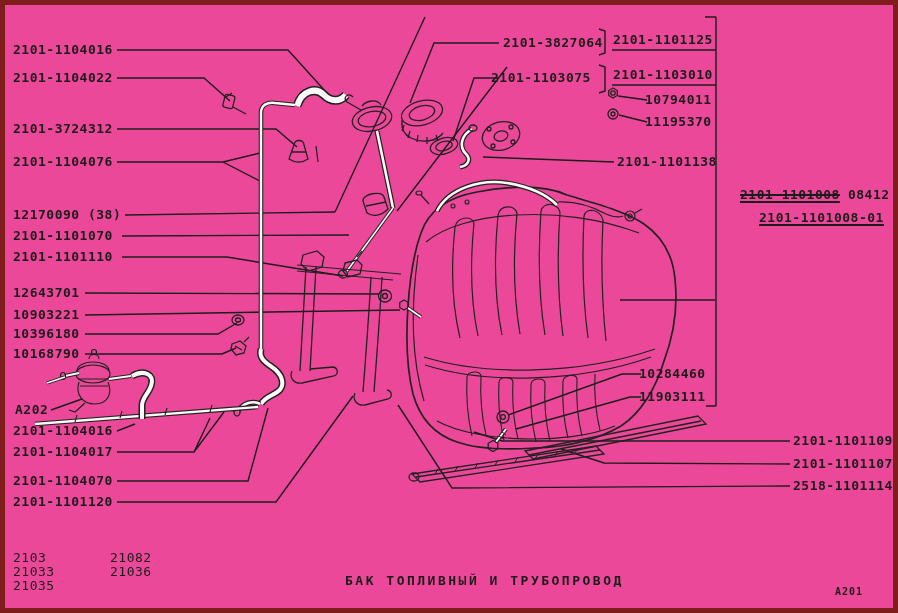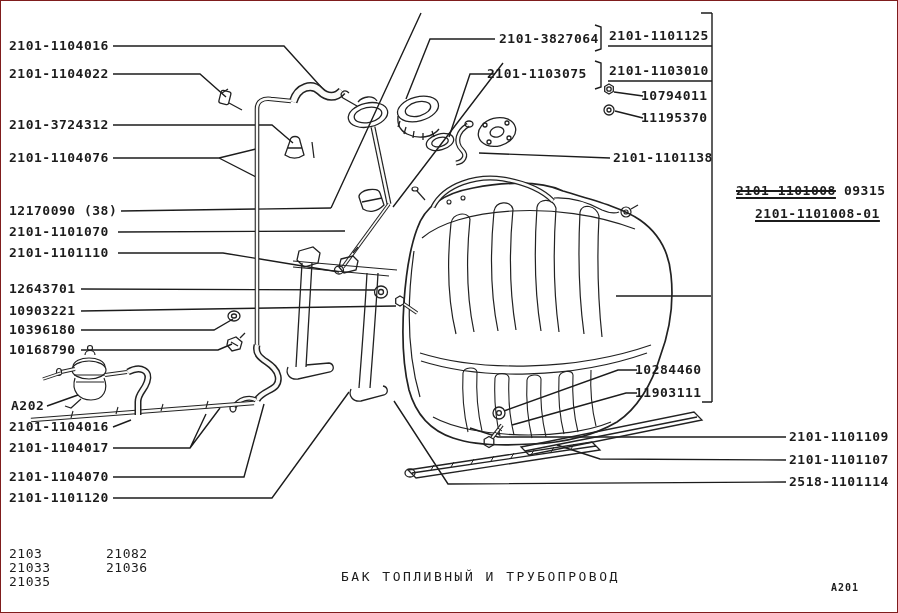--- a/index.html
+++ b/index.html
@@ -1,33 +1,33 @@
 <!DOCTYPE html>
 <html><head>
 <meta charset="utf-8">
 <style>
   html,body{margin:0;padding:0;background:#e8e8e6;}
   #page{
-    position:relative;width:898px;height:613px;background:#ffffff;
-    border:1px solid #7f1d1d;box-sizing:border-box;overflow:hidden;
+    position:relative;width:898px;height:613px;background:#ec4899;
+    border:5px solid #7f1d1d;box-sizing:border-box;overflow:hidden;
     font-family:"DejaVu Sans Mono","Liberation Mono",monospace;
     color:#1c1c1c;
     padding-left:18px;
   }
   #draw{position:absolute;left:0;top:0;}
   .lbl{
     position:absolute;font-size:13px;font-weight:bold;letter-spacing:0.5px;
     white-space:nowrap;line-height:14px;
   }
   .r{}
   .u{text-decoration:underline;text-decoration-thickness:1.5px;text-underline-offset:2px;margin-left:41px;}
   .su{text-decoration:underline line-through;text-decoration-thickness:1.5px;text-underline-offset:2px;}
   .row{position:absolute;font-size:13px;font-weight:normal;letter-spacing:0.5px;white-space:nowrap;}
   .title{
-    position:absolute;left:340px;top:568px;font-size:13px;font-weight:normal;
+    position:absolute;left:340px;top:568px;font-size:13px;font-weight:bold;
     letter-spacing:2.5px;white-space:nowrap;
   }
   .sheet{position:absolute;left:830px;top:581px;font-size:10px;font-weight:bold;letter-spacing:1px;}
 </style>
 </head>
 <body>
 
 <div id="page">
 
   <svg id="draw" width="898" height="613" viewBox="0 0 898 613">
@@ -277,21 +277,21 @@
 
   <div class="lbl r" style="left:498px;top:31px;width:100px">2101-3827064</div>
   <div class="lbl" style="left:608px;top:28px">2101-1101125</div>
   <div class="lbl r" style="left:486px;top:66px;width:100px">2101-1103075</div>
   <div class="lbl" style="left:608px;top:63px">2101-1103010</div>
   <div class="lbl r" style="left:640px;top:88px;width:72px">10794011</div>
   <div class="lbl r" style="left:640px;top:110px;width:72px">11195370</div>
   <div class="lbl r" style="left:612px;top:150px;width:100px">2101-1101138</div>
 
   <div class="lbl" style="left:735px;top:183px">
-    <span class="su">2101-1101008</span><span style="margin-left:8px">09315</span>
+    <span class="su">2101-1101008</span><span style="margin-left:8px">08412</span>
   </div>
   <div class="lbl" style="left:713px;top:206px">
     <span class="u">2101-1101008-01</span><span style="margin-left:28px">6114</span>
   </div>
 
   <div class="lbl r" style="left:634px;top:362px;width:72px">10284460</div>
   <div class="lbl r" style="left:634px;top:385px;width:72px">11903111</div>
   <div class="lbl" style="left:788px;top:429px">2101-1101109</div>
   <div class="lbl" style="left:788px;top:452px">2101-1101107</div>
   <div class="lbl" style="left:788px;top:474px">2518-1101114</div>

